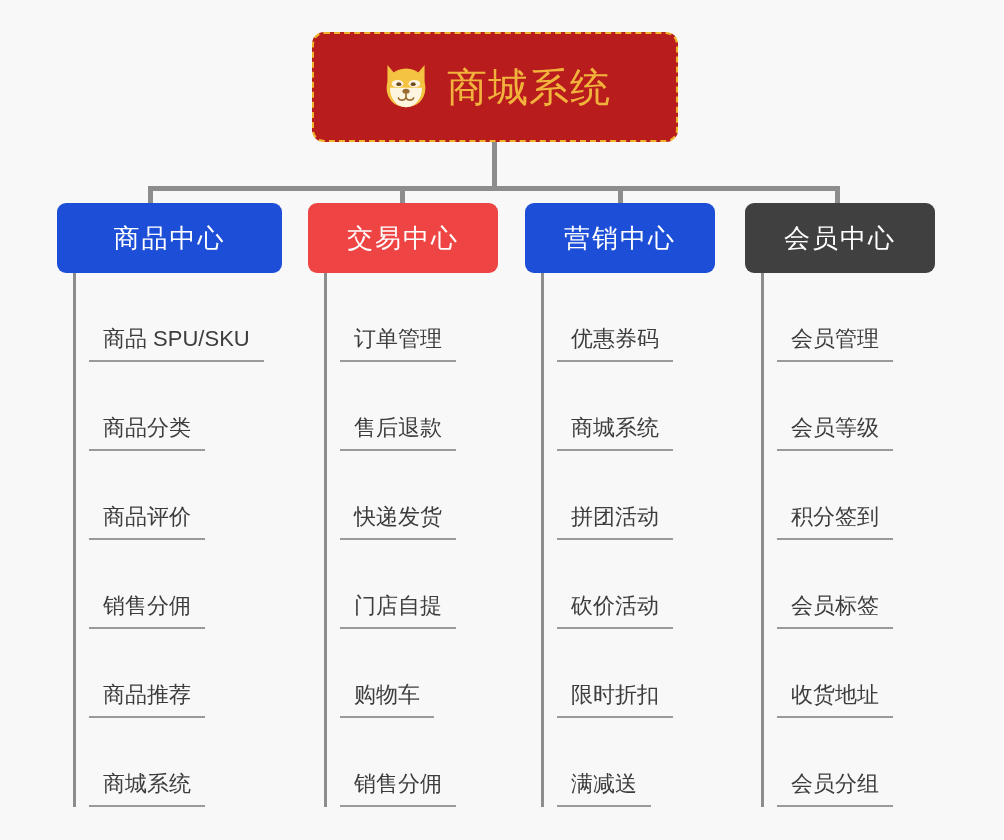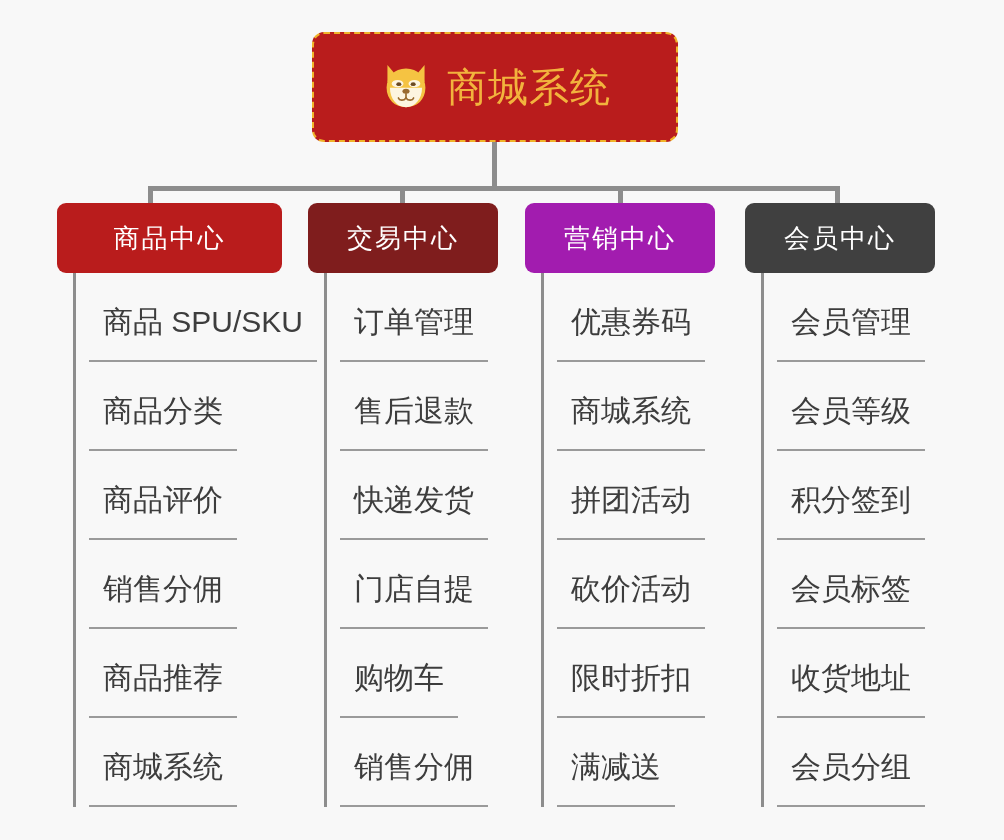--- a/index.html
+++ b/index.html
@@ -100,26 +100,26 @@
 
   .leaf-item {
     position: relative;
     height: 89px;
     box-sizing: border-box;
     display: flex;
     align-items: flex-end;
     padding-left: 46px;
   }
   .leaf-label {
-    font-size: 30px;
+    font-size: 22px;
     line-height: 1.05;
     color: #3d3d3d;
     white-space: nowrap;
     position: relative;
-    padding-bottom: 23px;
+    padding-bottom: 10px;
     border-bottom: 2px solid #9a9a9a;
     padding-right: 14px;
     margin-left: -14px;
     padding-left: 14px;
   }
 
   
   .col-1 { left: 57px; width: 225px; }
   .col-2 { left: 308px; width: 190px; }
   .col-3 { left: 525px; width: 190px; }
@@ -149,21 +149,21 @@
   </div>
 
   <div class="conn conn-v" style="left: 492px; top: 142px; height: 46px; background: rgb(141, 141, 141);"></div>
   <div class="conn conn-h" style="left: 148px; top: 186px; width: 692px; background: rgb(141, 141, 141);"></div>
   <div class="conn conn-v" style="left: 148px; top: 186px; height: 19px; background: rgb(141, 141, 141);"></div>
   <div class="conn conn-v" style="left: 400px; top: 186px; height: 19px; background: rgb(141, 141, 141);"></div>
   <div class="conn conn-v" style="left: 618px; top: 186px; height: 19px; background: rgb(141, 141, 141);"></div>
   <div class="conn conn-v" style="left: 835px; top: 186px; height: 19px; background: rgb(141, 141, 141);"></div>
 
   <div class="column col-1">
-    <div class="cat-box" style="background: #b91c1c;">商品中心</div>
+    <div class="cat-box" style="background: #1d4ed8;">商品中心</div>
     <div class="leaf-stem" style="background: rgb(141, 141, 141); height: 534px;"></div>
     <ul class="leaf-list">
       <li class="leaf-item">
           <span class="leaf-label">商品 SPU/SKU</span>
         </li>
       <li class="leaf-item">
           <span class="leaf-label">商品分类</span>
         </li>
       <li class="leaf-item">
           <span class="leaf-label">商品评价</span>
@@ -174,21 +174,21 @@
       <li class="leaf-item">
           <span class="leaf-label">商品推荐</span>
         </li>
       <li class="leaf-item">
           <span class="leaf-label">商城系统</span>
         </li>
     </ul>
   </div>
 
   <div class="column col-2">
-    <div class="cat-box" style="background: #7f1d1d;">交易中心</div>
+    <div class="cat-box" style="background: #ef4444;">交易中心</div>
     <div class="leaf-stem" style="background: rgb(141, 141, 141); height: 534px;"></div>
     <ul class="leaf-list">
       <li class="leaf-item">
           <span class="leaf-label">订单管理</span>
         </li>
       <li class="leaf-item">
           <span class="leaf-label">售后退款</span>
         </li>
       <li class="leaf-item">
           <span class="leaf-label">快递发货</span>
@@ -199,21 +199,21 @@
       <li class="leaf-item">
           <span class="leaf-label">购物车</span>
         </li>
       <li class="leaf-item">
           <span class="leaf-label">销售分佣</span>
         </li>
     </ul>
   </div>
 
   <div class="column col-3">
-    <div class="cat-box" style="background: #a21caf;">营销中心</div>
+    <div class="cat-box" style="background: #1d4ed8;">营销中心</div>
     <div class="leaf-stem" style="background: rgb(141, 141, 141); height: 534px;"></div>
     <ul class="leaf-list">
       <li class="leaf-item">
           <span class="leaf-label">优惠券码</span>
         </li>
       <li class="leaf-item">
           <span class="leaf-label">商城系统</span>
         </li>
       <li class="leaf-item">
           <span class="leaf-label">拼团活动</span>

